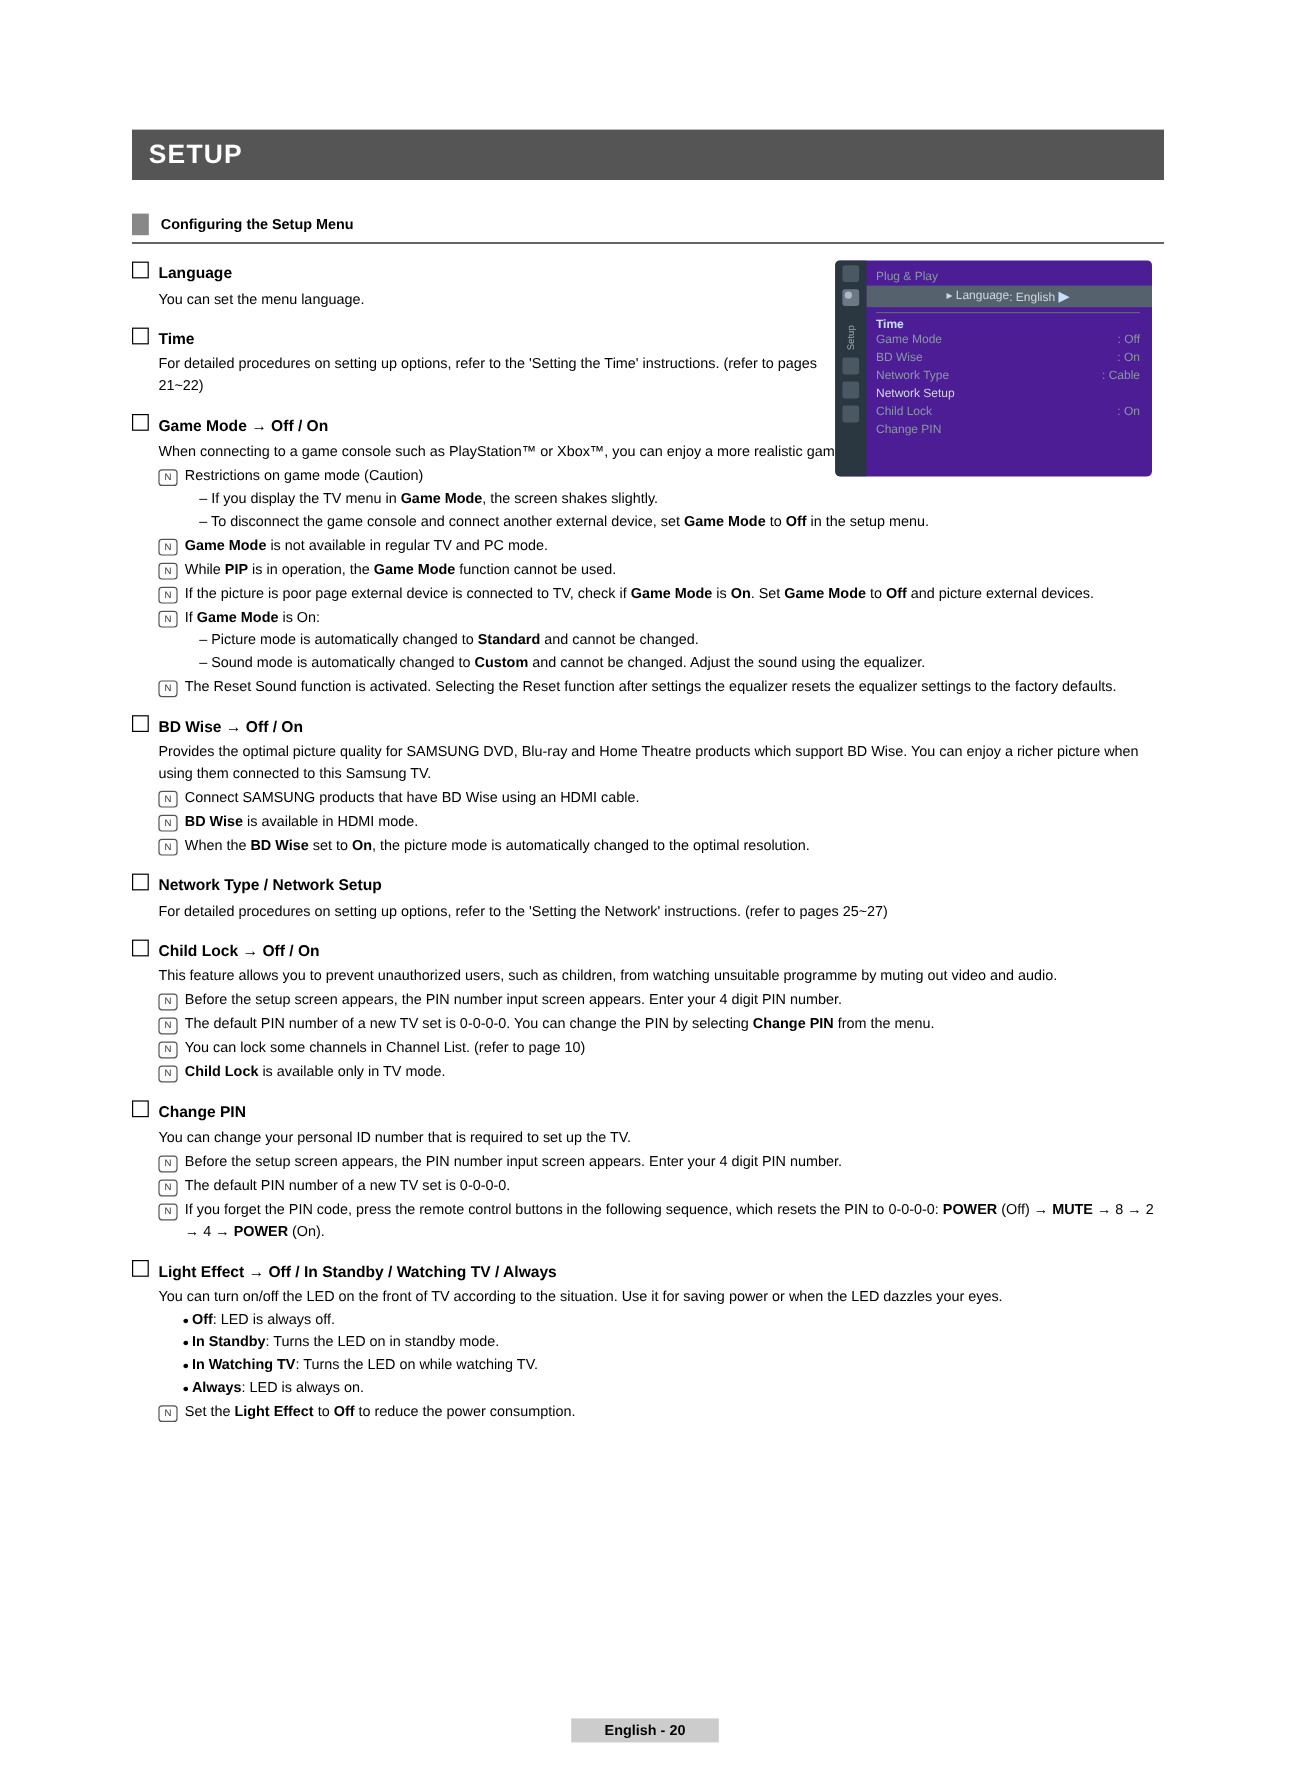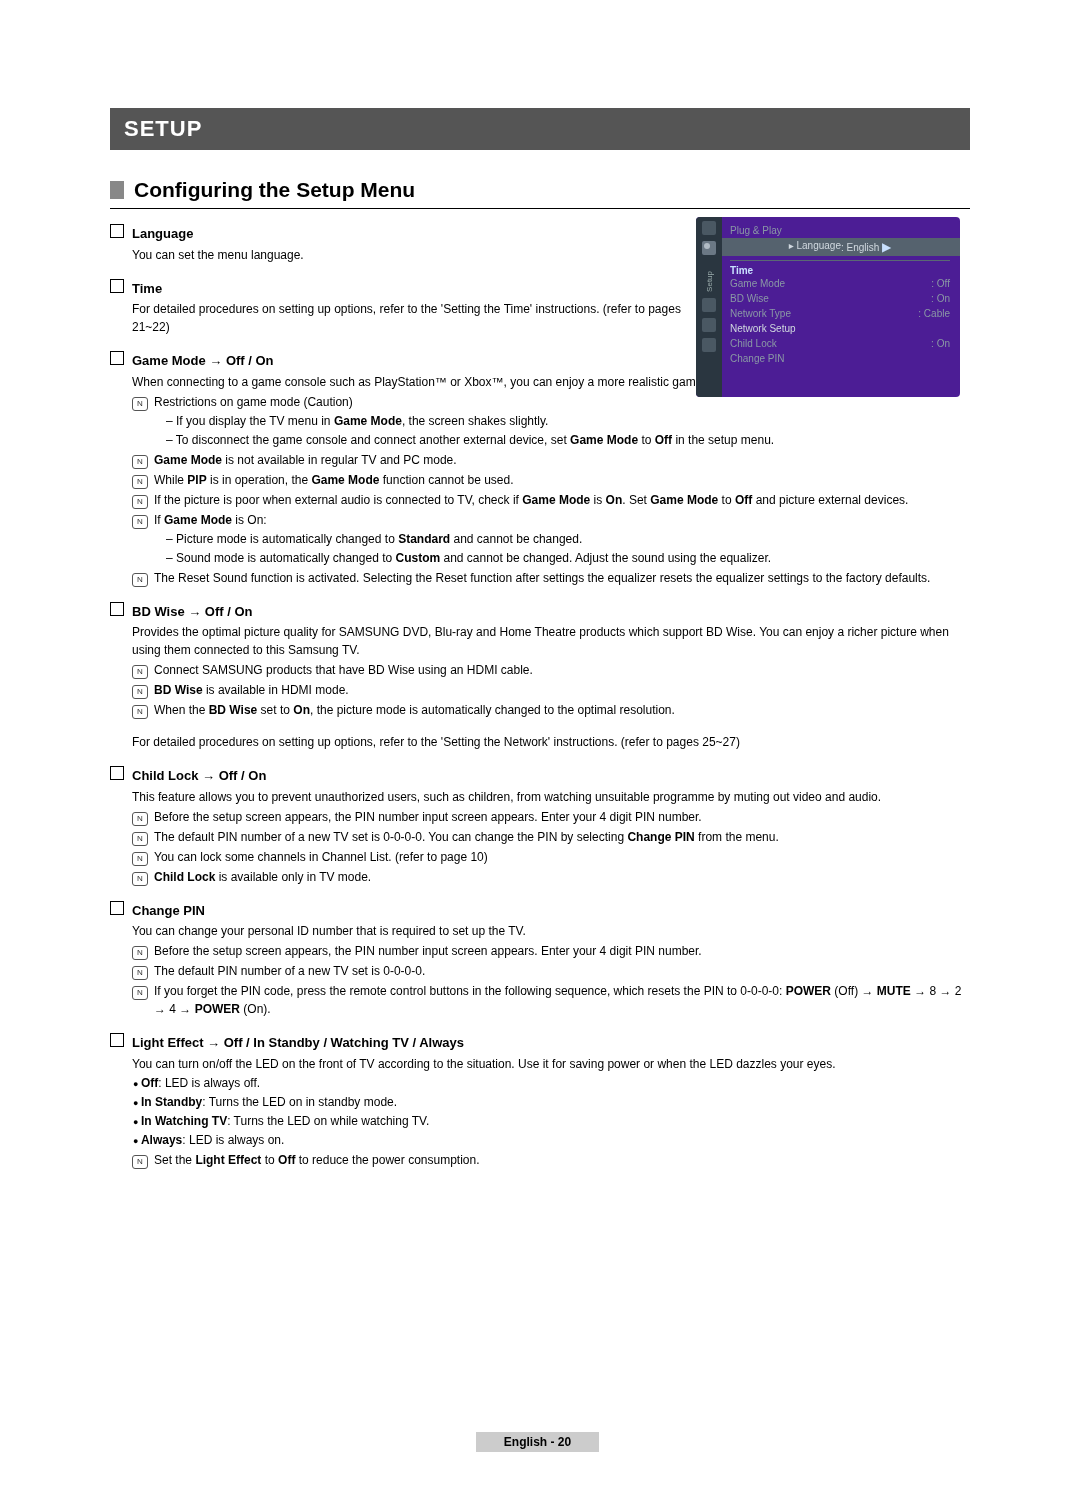--- a/index.html
+++ b/index.html
@@ -38,21 +38,21 @@
   }
   .section-marker {
     display: inline-block;
     width: 14px;
     height: 18px;
     background: #888;
     margin-right: 10px;
   }
   .section-title {
     font-weight: bold;
-    font-size: 21px;
+    font-size: 12px;
   }
   .body {
     font-size: 12px;
     line-height: 1.5;
     margin-top: 12px;
   }
   .item {
     margin-top: 14px;
   }
   .item-head {
@@ -88,21 +88,21 @@
     font-size: 8px;
     line-height: 12px;
     text-align: center;
     margin-right: 6px;
     flex: 0 0 auto;
     color:#333;
   }
   .note-text { flex: 1; }
   .dash-line { margin-left: 34px; margin-top:1px; }
   .dash-line::before { content: "– "; }
-  .bullet-line { margin-left: 1px; margin-top:1px; }
+  .bullet-line { margin-left: 20px; margin-top:1px; }
   .bullet-line::before { content: "● "; font-size:9px; }
   b { font-weight: bold; }
 
   
   .osd {
     position: absolute;
     top: 217px;
     right: 120px;
     width: 264px;
     height: 180px;
@@ -251,21 +251,21 @@
           <div class="note">
               <span class="note-icon">N</span>
               <span class="note-text"><b>Game Mode</b><span> is not available in regular TV and PC mode.</span></span>
             </div>
           <div class="note">
               <span class="note-icon">N</span>
               <span class="note-text"><span>While </span><b>PIP</b><span> is in operation, the </span><b>Game Mode</b><span> function cannot be used.</span></span>
             </div>
           <div class="note">
               <span class="note-icon">N</span>
-              <span class="note-text"><span>If the picture is poor when external audio is connected to TV, check if </span><b>Game Mode</b><span> is </span><b>On</b><span>. Set </span><b>Game Mode</b><span> to </span><b>Off</b><span> and picture external devices.</span></span>
+              <span class="note-text"><span>If the picture is poor page external device is connected to TV, check if </span><b>Game Mode</b><span> is </span><b>On</b><span>. Set </span><b>Game Mode</b><span> to </span><b>Off</b><span> and picture external devices.</span></span>
             </div>
           <div class="note">
               <span class="note-icon">N</span>
               <span class="note-text"><span>If </span><b>Game Mode</b><span> is On:</span></span>
             </div>
           <div class="dash-line"><span>Picture mode is automatically changed to </span><b>Standard</b><span> and cannot be changed.</span></div>
           <div class="dash-line"><span>Sound mode is automatically changed to </span><b>Custom</b><span> and cannot be changed. Adjust the sound using the equalizer.</span></div>
           <div class="note">
               <span class="note-icon">N</span>
               <span class="note-text">The Reset Sound function is activated. Selecting the Reset function after settings the equalizer resets the equalizer settings to the factory defaults.</span>
@@ -289,20 +289,24 @@
               <span class="note-text"><b>BD Wise</b><span> is available in HDMI mode.</span></span>
             </div>
           <div class="note">
               <span class="note-icon">N</span>
               <span class="note-text"><span>When the </span><b>BD Wise</b><span> set to </span><b>On</b><span>, the picture mode is automatically changed to the optimal resolution.</span></span>
             </div>
         </div>
       </div>
 
       <div class="item">
+        <div class="item-head">
+            <span class="chk"></span>
+            <span class="item-title">Network Type / Network Setup</span>
+          </div>
         <div class="item-body">For detailed procedures on setting up options, refer to the 'Setting the Network' instructions. (refer to pages 25~27)</div>
       </div>
 
       <div class="item">
         <div class="item-head">
             <span class="chk"></span>
             <span class="item-title">Child Lock → Off / On</span>
           </div>
         <div class="item-body">
           <div>This feature allows you to prevent unauthorized users, such as children, from watching unsuitable programme by muting out video and audio.</div>

